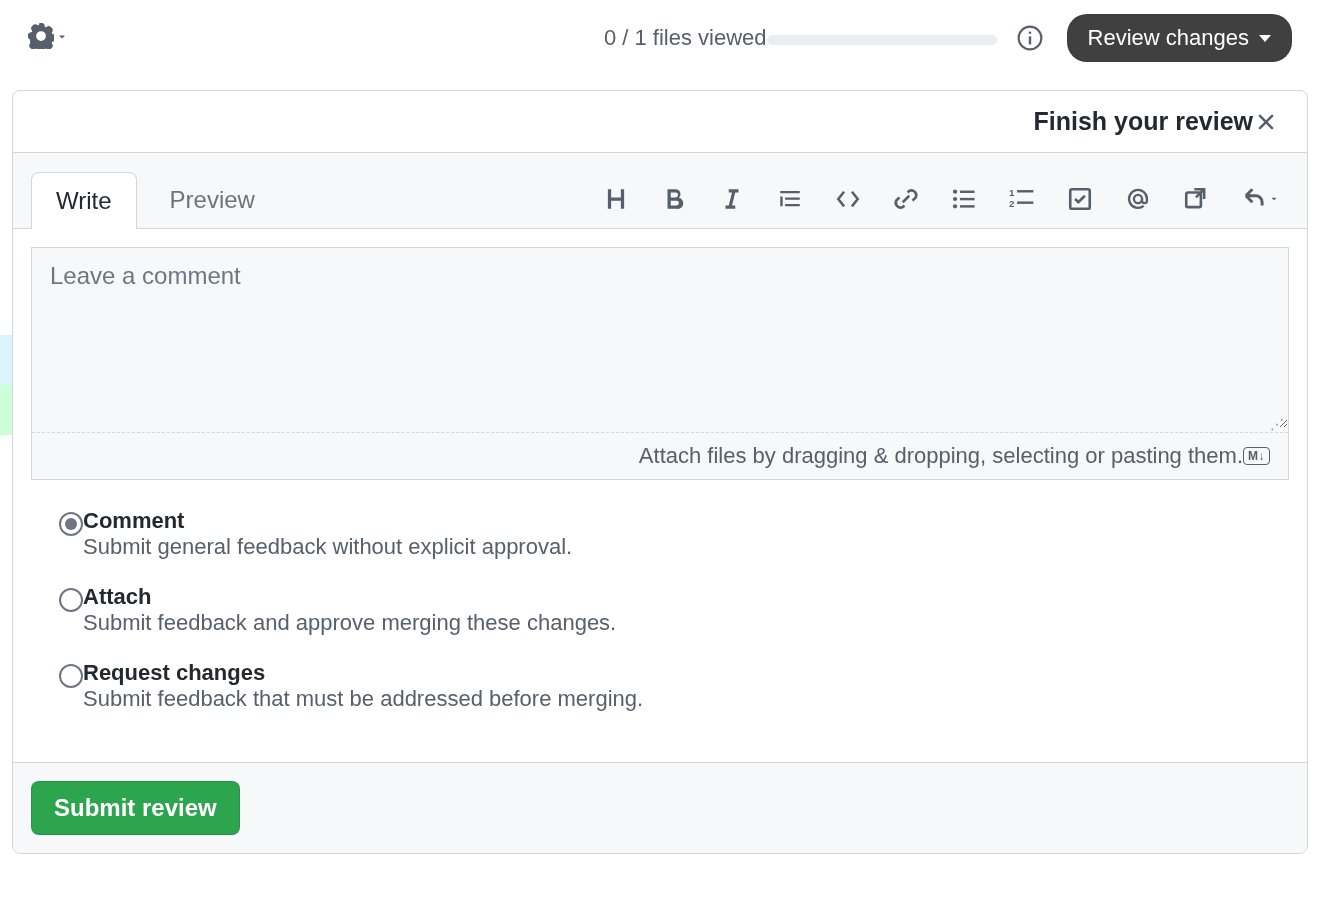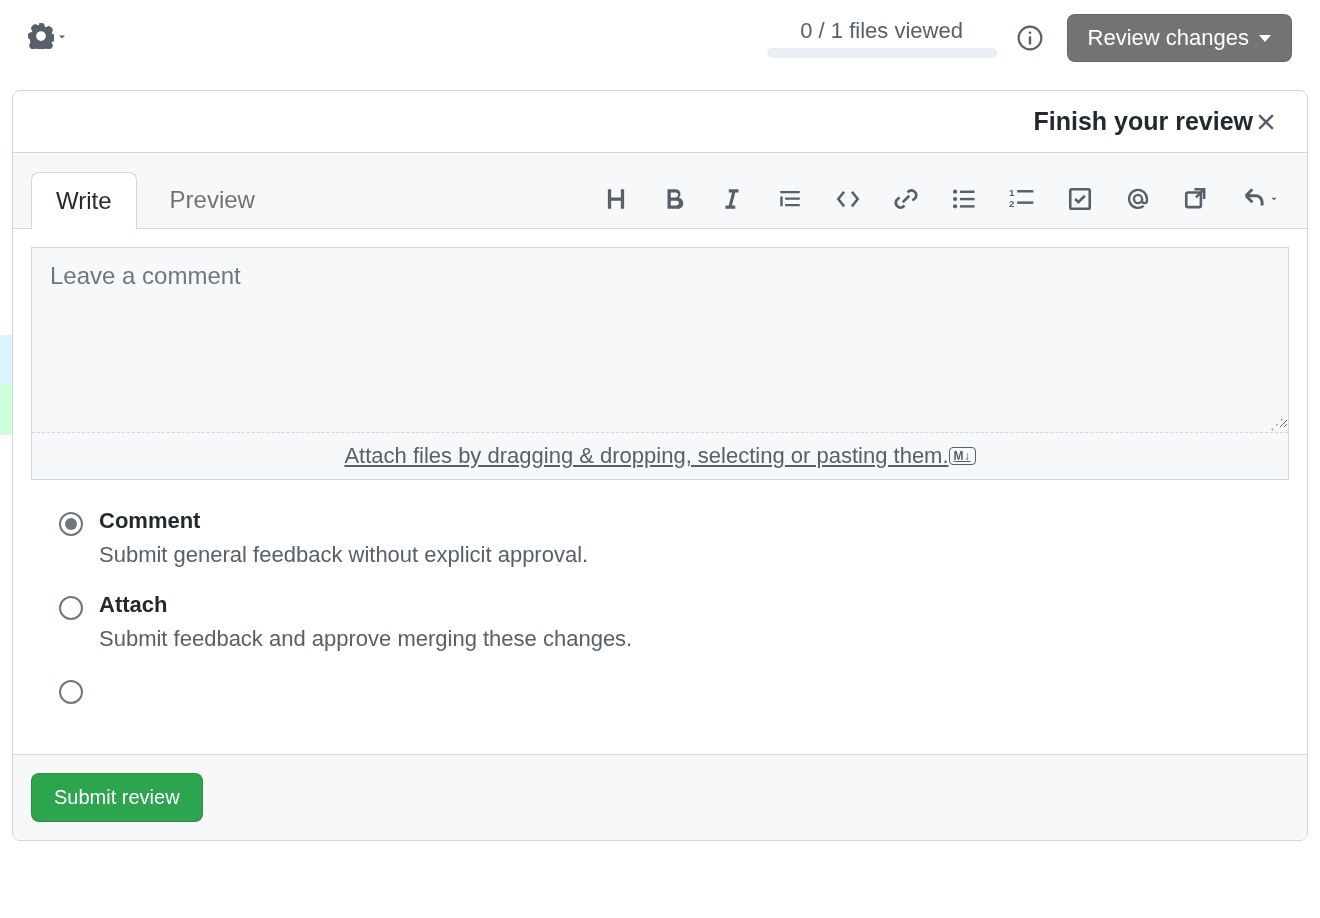--- a/index.html
+++ b/index.html
@@ -23,21 +23,20 @@
       align-items: center;
       gap: 2px;
       color: #57606a;
       cursor: pointer;
     }
     .spacer {
       flex: 1;
     }
     .files-viewed {
       display: flex;
-      flex-direction: column;
       align-items: center;
       margin-right: 8px;
     }
     .files-viewed-text {
       font-size: 22px;
       color: #57606a;
     }
     .progress-bar {
       width: 230px;
       height: 10px;
@@ -45,24 +44,24 @@
       border-radius: 6px;
       margin-top: 4px;
     }
     .info-icon {
       color: #57606a;
       display: flex;
       align-items: center;
       margin-right: 12px;
     }
     .btn-primary {
-      background: #737373;
+      background: #404040;
       color: #ffffff;
       border: 1px solid rgba(27,31,36,0.15);
-      border-radius: 8px;
+      border-radius: 20px;
       padding: 10px 20px;
       font-size: 22px;
       font-weight: 500;
       display: flex;
       align-items: center;
       gap: 10px;
       cursor: pointer;
     }
     .btn-primary .caret {
       width: 0;
@@ -164,40 +163,38 @@
     .textarea::placeholder {
       color: #6e7781;
     }
     .attach-hint {
       border-top: 1px dashed #d0d7de;
       padding: 10px 18px;
       font-size: 22px;
       color: #57606a;
       display: flex;
       align-items: center;
-      justify-content: center;
+      justify-content: flex-end;
       background: #f6f8fa;
-      text-decoration: underline;
     }
     .md-badge {
       border: 1px solid #57606a;
       border-radius: 4px;
       padding: 1px 4px;
       font-size: 12px;
       font-weight: 700;
       letter-spacing: 0.5px;
       color: #57606a;
     }
     .radio-options {
       padding: 16px 28px 20px 28px;
     }
     .radio-option {
       display: flex;
       align-items: flex-start;
-      gap: 16px;
       padding: 12px 0;
     }
     .radio-circle {
       width: 24px;
       height: 24px;
       border: 2px solid #6e7781;
       border-radius: 50%;
       flex-shrink: 0;
       margin-top: 4px;
       display: flex;
@@ -213,35 +210,35 @@
       border-radius: 50%;
     }
     .radio-label {
       font-size: 22px;
       font-weight: 600;
       color: #24292f;
     }
     .radio-desc {
       font-size: 22px;
       color: #57606a;
-      margin-top: 8px;
+      margin-top: 0;
     }
     .panel-footer {
       background: #f6f8fa;
       border-top: 1px solid #d0d7de;
       padding: 18px;
     }
     .submit-btn {
       background: #2da44e;
       color: #ffffff;
       border: 1px solid rgba(27,31,36,0.15);
       border-radius: 8px;
       padding: 12px 22px;
-      font-size: 20px;
-      font-weight: 400;
+      font-size: 24px;
+      font-weight: 700;
       cursor: pointer;
     }
     .resize-handle {
       text-align: right;
       padding-right: 4px;
       margin-top: -16px;
       color: #8c959f;
       font-size: 14px;
       pointer-events: none;
     }
@@ -414,20 +411,24 @@
       </div>
       <div class="radio-option">
         <div class="radio-circle"></div>
         <div>
           <div class="radio-label">Attach</div>
           <div class="radio-desc">Submit feedback and approve merging these changes.</div>
         </div>
       </div>
       <div class="radio-option">
         <div class="radio-circle"></div>
+        <div>
+          <div class="radio-label">Request changes</div>
+          <div class="radio-desc">Submit feedback that must be addressed before merging.</div>
+        </div>
       </div>
     </div>
   </div>
 
   <div class="panel-footer">
     <button class="submit-btn">Submit review</button>
   </div>
 </div>
 
 </body></html>

